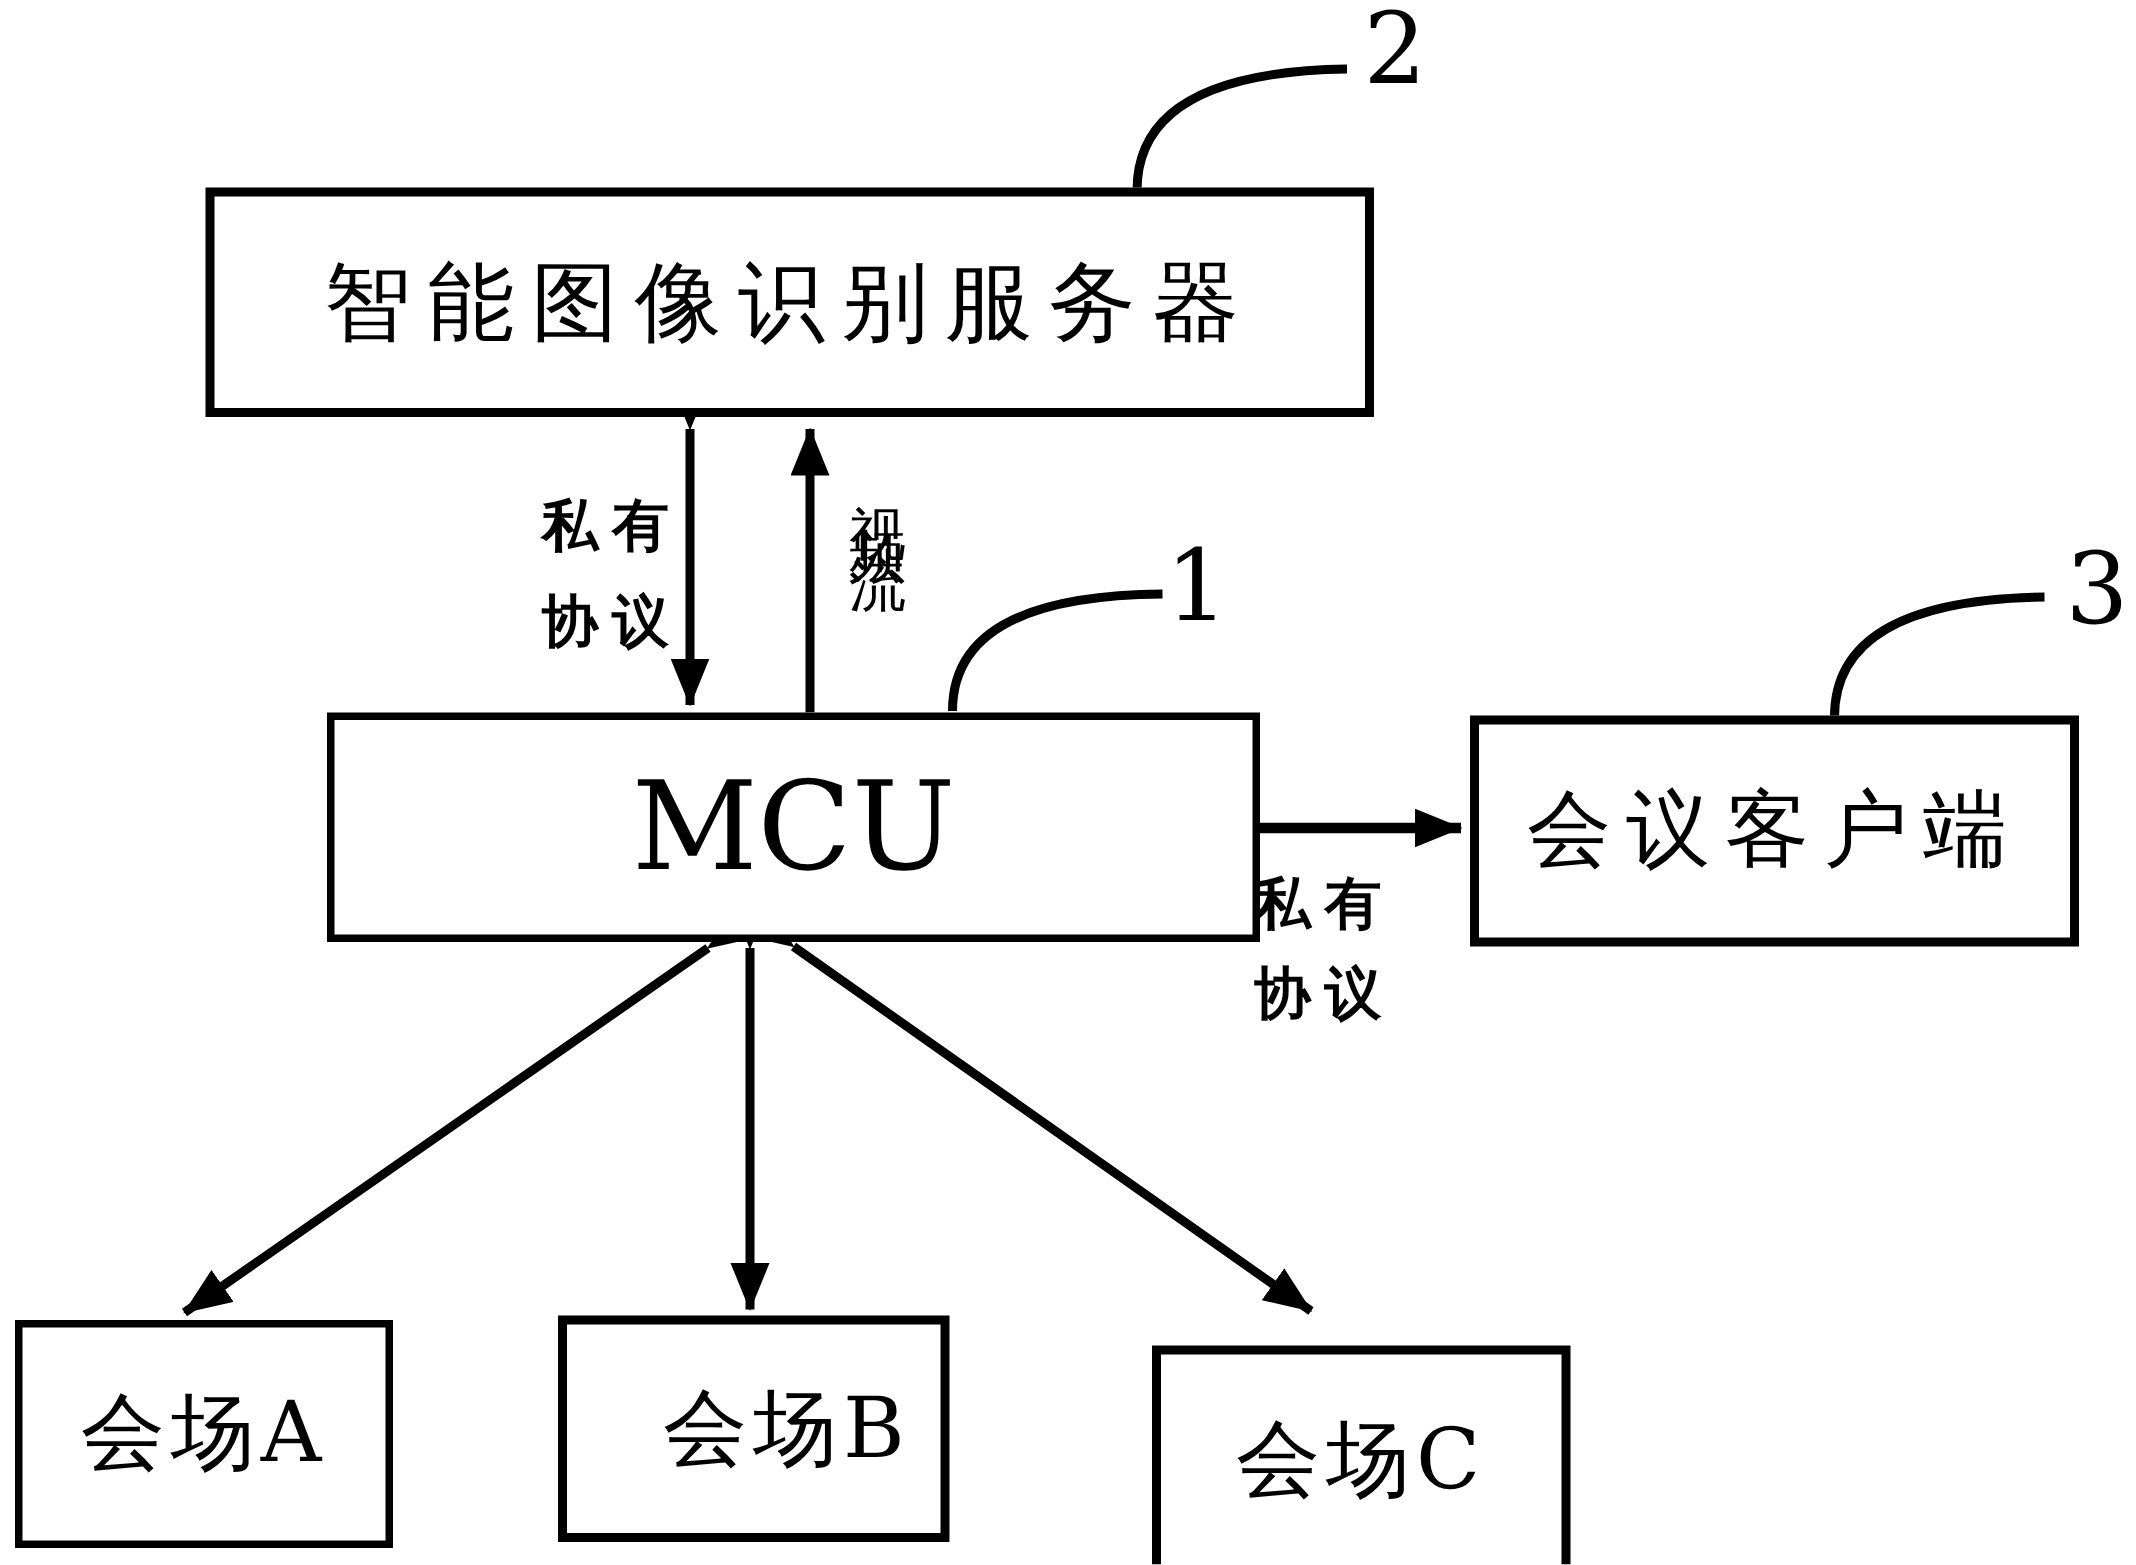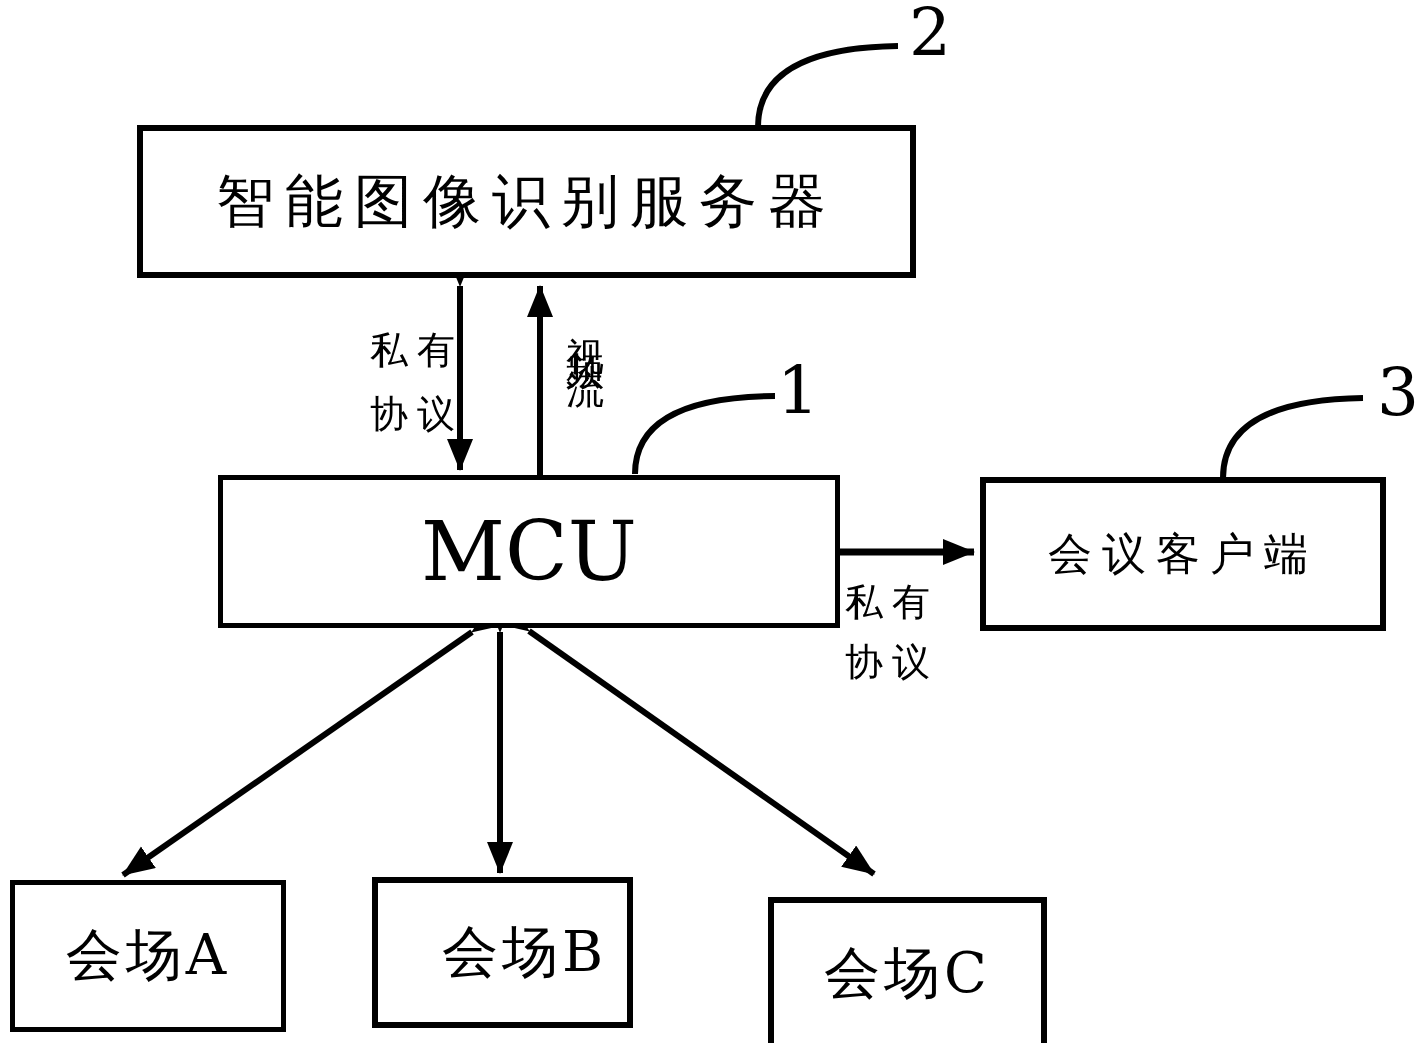--- a/index.html
+++ b/index.html
@@ -32,25 +32,25 @@
     letter-spacing: 11px;
   }
   .node-mcu {
     left: 218px; top: 475px; width: 622px; height: 153px;
     border: 5px solid #000;
     font-size: 82px;
   }
   .node-client {
     left: 980px; top: 477px; width: 406px; height: 154px;
     border: 6px solid #000;
-    font-size: 44px;
+    font-size: 56px;
     letter-spacing: 10px;
   }
   .node-venue-a {
-    left: 10px; top: 880px; width: 276px; height: 152px;
+    left: 10px; top: 880px; width: 252px; height: 152px;
     border: 5px solid #000;
     font-size: 56px;
     letter-spacing: 4px;
   }
   .node-venue-b {
     left: 372px; top: 877px; width: 261px; height: 151px;
     border: 6px solid #000;
     font-size: 56px;
     letter-spacing: 4px;
     padding-left: 44px;
@@ -61,22 +61,23 @@
     font-size: 56px;
     letter-spacing: 4px;
   }
   .edge-label {
     position: absolute;
     font-size: 38px;
     color: #000;
   }
   .edge-label.two-line {
     width: 112px;
-    text-align: right;
+    text-align: center;
     letter-spacing: 9px;
+    font-weight: bold;
   }
   .lbl-protocol-top {
     left: 352px; top: 318px;
     line-height: 64px;
   }
   .lbl-video-stream {
     left: 563px; top: 306px;
     writing-mode: vertical-rl;
     text-orientation: upright;
     letter-spacing: 16px;

